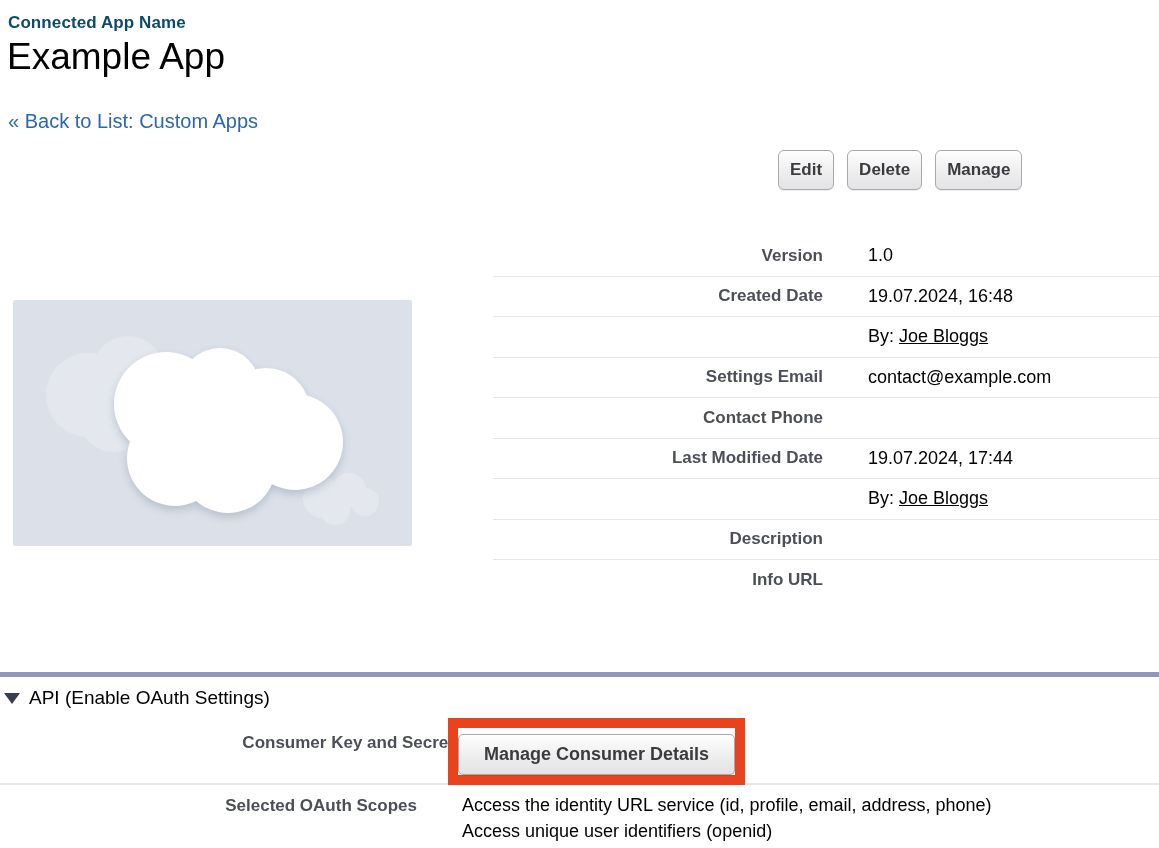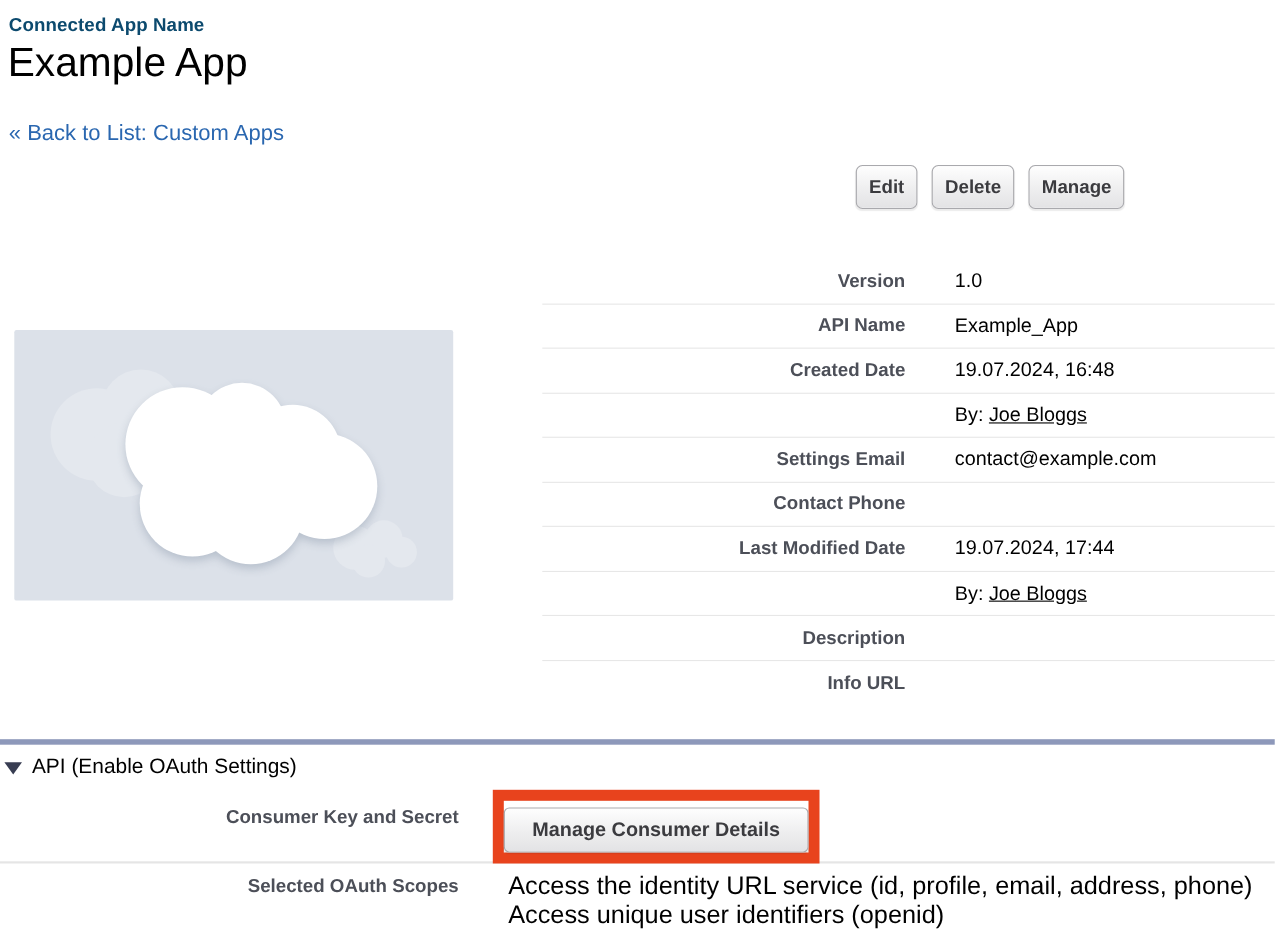--- a/index.html
+++ b/index.html
@@ -31,27 +31,27 @@
   .d-label{width:330px;text-align:right;font-size:17px;font-weight:bold;color:#4c4f58;flex:0 0 330px;}
   .d-value{padding-left:45px;font-size:18px;color:#000;white-space:nowrap;}
   .d-value a{color:#000;text-decoration:underline;cursor:pointer;}
 
   
   .section-bar{position:absolute;left:0;top:672px;width:1159px;height:5px;background:#8d98ba;}
   .section-head{position:absolute;left:4px;top:687px;display:flex;align-items:center;gap:9px;}
   .tri-down{width:0;height:0;border-left:8px solid transparent;border-right:8px solid transparent;border-top:11px solid #383d52;cursor:pointer;}
   .section-title{font-size:19px;font-weight:normal;color:#000;}
   .o-label{position:absolute;left:0;width:417px;text-align:right;font-size:17px;font-weight:bold;color:#4c4f58;}
-  .o-label.consumer{top:733px;}
+  .o-label.consumer{top:733px;padding-left:37px;}
   .o-label.scopes{top:796px;}
   .hl-box{position:absolute;left:448px;top:718px;width:297px;height:67px;box-sizing:border-box;
           border:10px solid #e8431d;background:transparent;z-index:2;display:flex;align-items:flex-end;}
   .hl-box .sf-btn{width:100%;height:41px;font-size:18px;border-radius:5px;}
   .o-sep{position:absolute;left:0;top:783px;width:1159px;height:2px;background:#e5e5e5;z-index:1;}
-  .scopes-text{position:absolute;left:462px;top:792px;font-size:23px;color:#000;line-height:26px;z-index:1;}
+  .scopes-text{position:absolute;left:462px;top:792px;font-size:18px;color:#000;line-height:26px;z-index:1;}
 </style>
 </head>
 <body>
 
 <div id="screen">
 
   <div class="entity-label">Connected App Name</div>
   <div class="page-title">Example App</div>
   <a class="back-link">« Back to List: Custom Apps</a>
 
@@ -82,24 +82,20 @@
         <circle cx="215" cy="165" r="48"></circle>
         <rect x="150" y="105" width="135" height="70"></rect>
       </g>
     </svg>
   </div>
 
   <div class="detail-table">
     <div class="d-row">
       <div class="d-label">Version</div>
       <div class="d-value">1.0</div>
-    </div>
-    <div class="d-row">
-      <div class="d-label">API Name</div>
-      <div class="d-value">Example_App</div>
     </div>
     <div class="d-row">
       <div class="d-label">Created Date</div>
       <div class="d-value">19.07.2024, 16:48</div>
     </div>
     <div class="d-row">
       <div class="d-label"></div>
       <div class="d-value"><span>By: </span><a>Joe Bloggs</a></div>
     </div>
     <div class="d-row">

